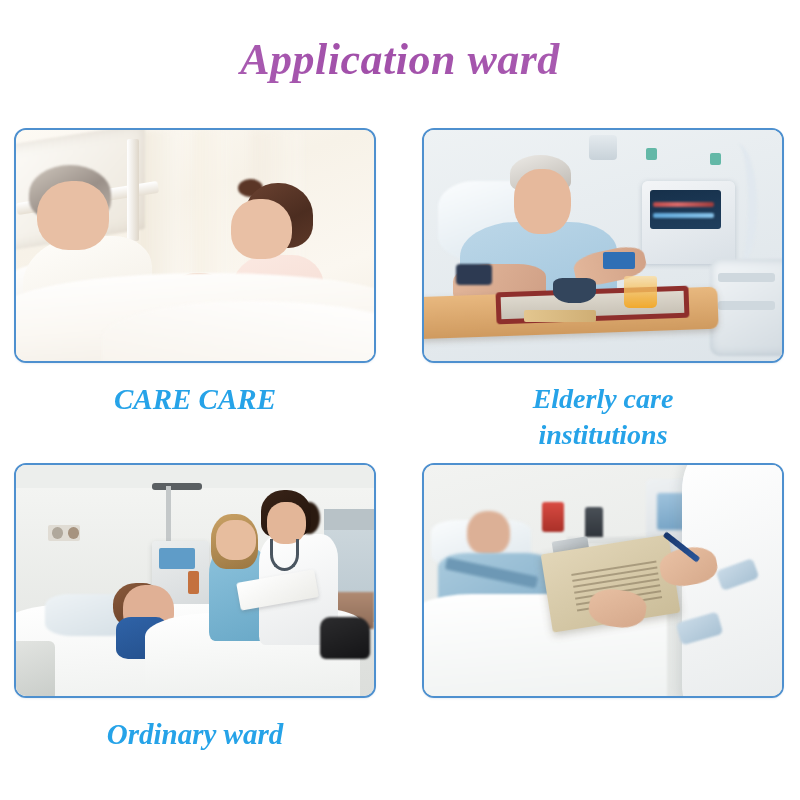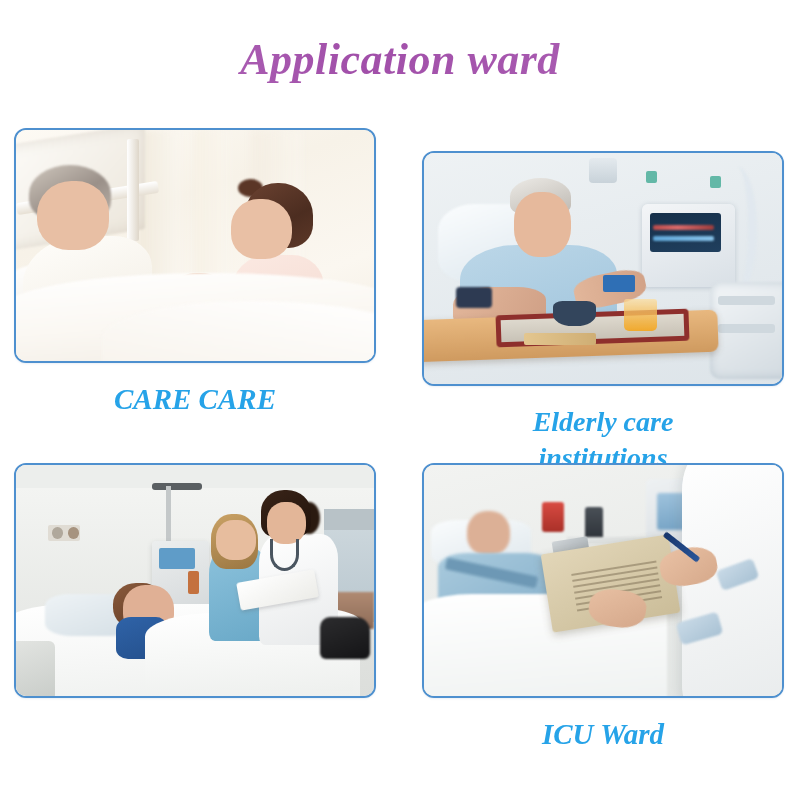--- a/index.html
+++ b/index.html
@@ -27,21 +27,21 @@
     background:linear-gradient(90deg,#b873c0 0%,#a14fa9 45%,#b066b8 100%);
     -webkit-background-clip:text;
     background-clip:text;
     -webkit-text-fill-color:transparent;
   }
 
   
   .grid { position:absolute; top:128px; left:0; width:800px; }
   .cell { position:absolute; }
   .cell.c0 { left:14px;  top:0px;   }
-  .cell.c1 { left:422px; top:0px;margin-top:23px;   }
+  .cell.c1 { left:422px; top:0px;   }
   .cell.c2 { left:14px;  top:335px; }
   .cell.c3 { left:422px; top:335px; }
 
   .photo-frame {
     position:relative;
     width:362px; height:235px;
     border:2px solid #4e90cf;
     border-radius:12px;
     overflow:hidden;
     background:#f3f1ec;
@@ -351,20 +351,21 @@
           <div class="nurse-head"></div>
           <div class="doc-body"></div>
           <div class="doc-pony"></div>
           <div class="doc-hair"></div>
           <div class="doc-head"></div>
           <div class="steth"></div>
           <div class="clipboard"></div>
           <div class="chair"></div>
         </div>
       </div>
+      <div class="caption">Ordinary ward</div>
     </div>
 
     <div class="cell c3">
       <div class="photo-frame">
         <div class="photo p4">
           <div class="wall"></div>
           <div class="machine"></div>
           <div class="m-screen"></div>
           <div class="red-obj"></div>
           <div class="dark-obj"></div>
@@ -378,17 +379,16 @@
           <div class="cuff-u"></div>
           <div class="cuff-l"></div>
           <div class="clip"></div>
           <div class="clipboard"></div>
           <div class="writing"></div>
           <div class="hand-l"></div>
           <div class="hand-u"></div>
           <div class="pen"></div>
         </div>
       </div>
-      <div class="caption">ICU Ward</div>
     </div>
 
   </div>
 </div>
 
 </body></html>

